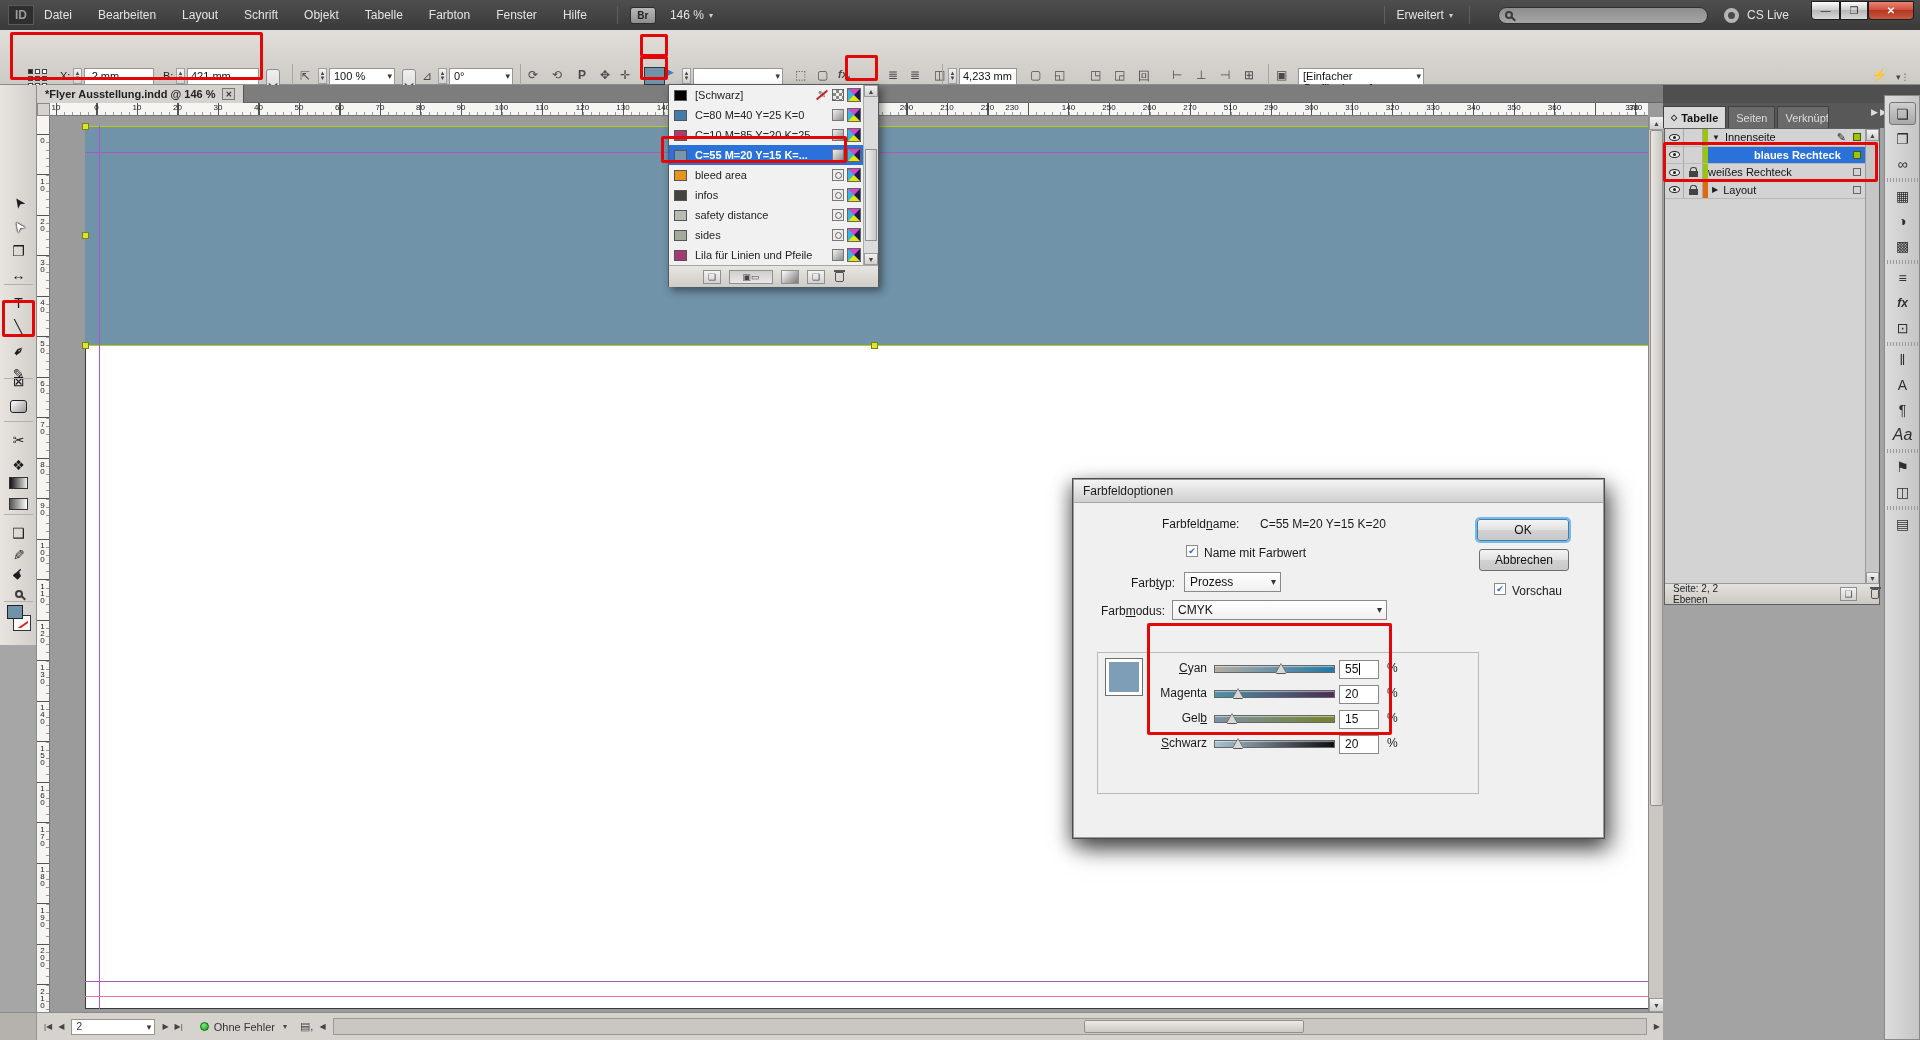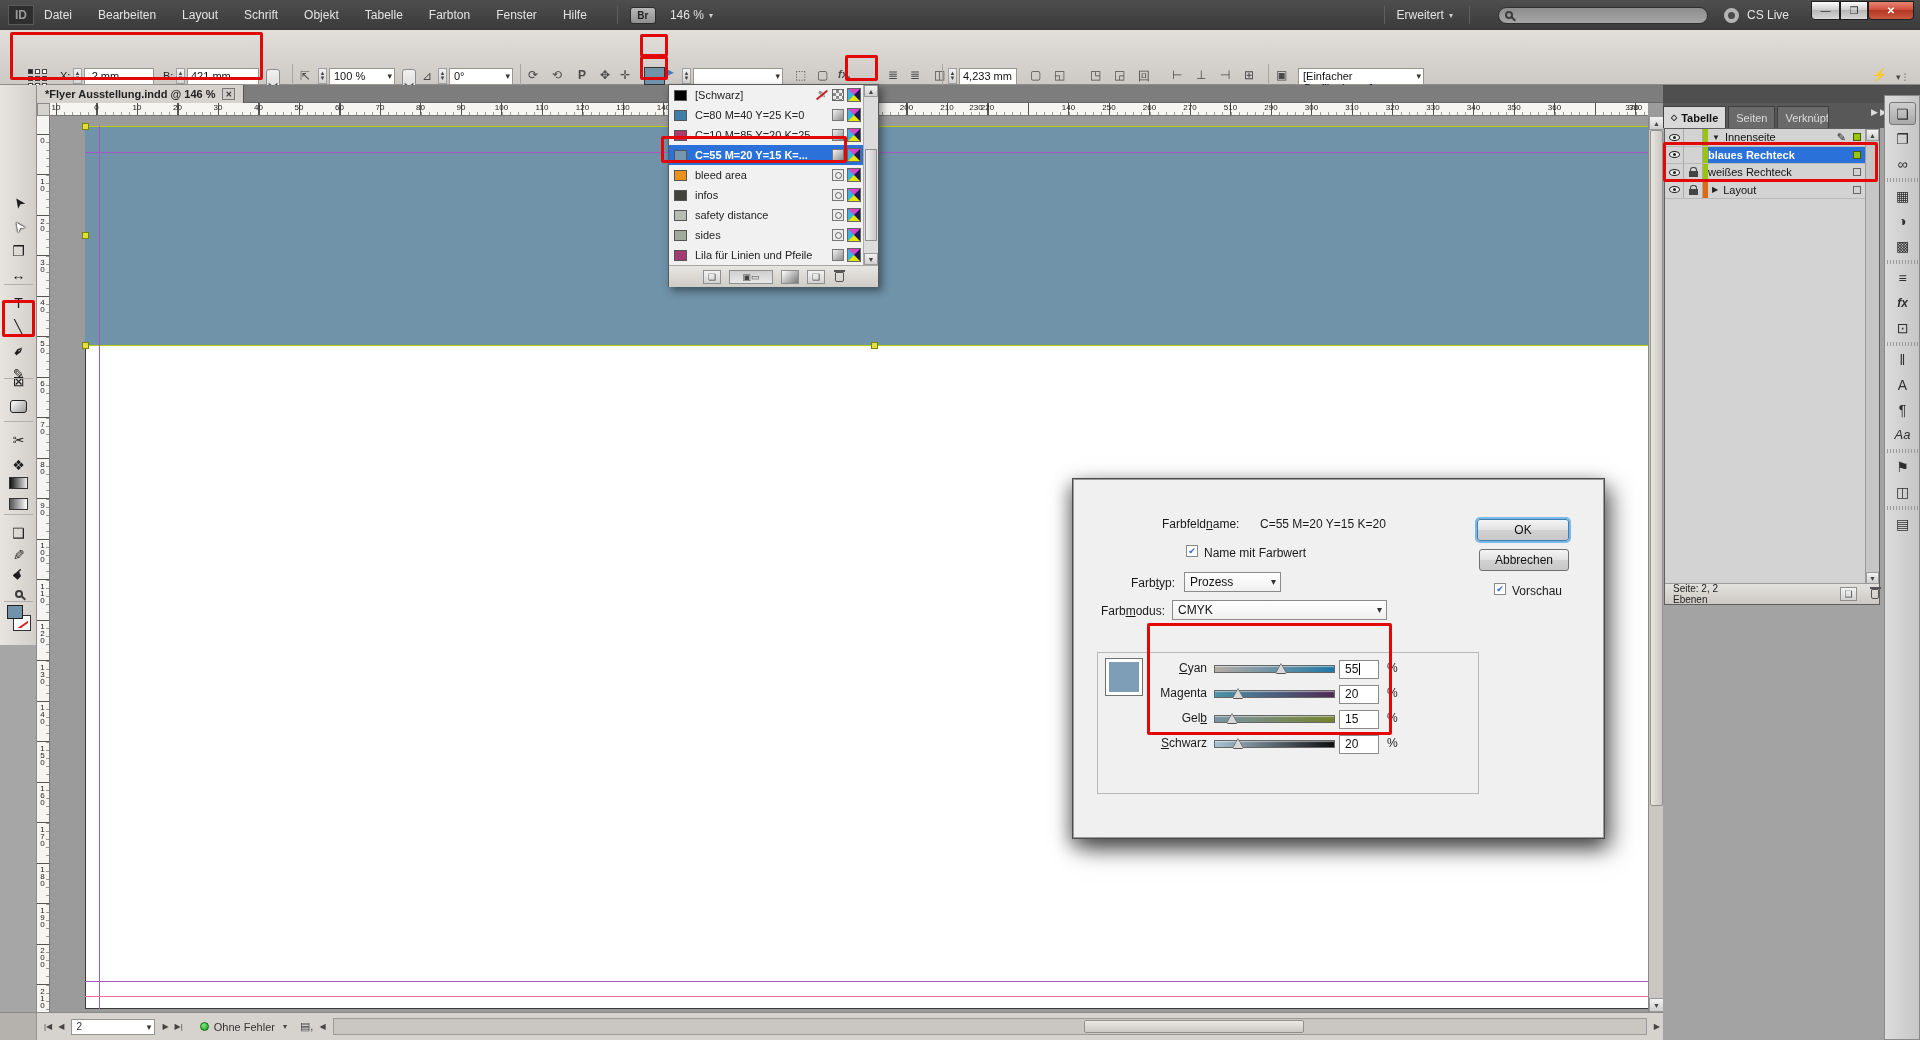--- a/index.html
+++ b/index.html
@@ -429,21 +429,21 @@
       <div class="rlh" style="left: 559px;">130</div>
       <div class="rlh" style="left: 599.5px;">140</div>
       <div class="rlh" style="left: 640px;">150</div>
       <div class="rlh" style="left: 680.5px;">160</div>
       <div class="rlh" style="left: 721px;">170</div>
       <div class="rlh" style="left: 761.5px;">180</div>
       <div class="rlh" style="left: 802px;">190</div>
       <div class="rlh" style="left: 842.5px;">200</div>
       <div class="rlh" style="left: 883px;">210</div>
       <div class="rlh" style="left: 923.5px;">220</div>
-      <div class="rlh" style="left: 912px;">230</div>
+      <div class="rlh" style="left: 948px;">230</div>
       <div class="rlh" style="left: 1004.5px;">140</div>
       <div class="rlh" style="left: 1045px;">250</div>
       <div class="rlh" style="left: 1085.5px;">260</div>
       <div class="rlh" style="left: 1126px;">270</div>
       <div class="rlh" style="left: 1166.5px;">510</div>
       <div class="rlh" style="left: 1207px;">290</div>
       <div class="rlh" style="left: 1247.5px;">300</div>
       <div class="rlh" style="left: 1288px;">310</div>
       <div class="rlh" style="left: 1328.5px;">320</div>
       <div class="rlh" style="left: 1369px;">330</div>
@@ -623,21 +623,21 @@
               <span class="lproxy filled"></span>
             </span>
           </div>
           <div class="lrow" style="top: 17.5px;">
             <span class="lcell">
               <span class="eye"></span>
             </span>
             <span class="lcell"></span>
             <span class="cbar" style="background: rgb(155, 196, 12);"></span>
             <span class="lmain sel">
-              <span style="">blaues Rechteck</span>
+              <span style="margin-left: 46px;">blaues Rechteck</span>
               <span class="lproxy filled"></span>
             </span>
           </div>
           <div class="lrow" style="top: 35px;">
             <span class="lcell">
               <span class="eye"></span>
             </span>
             <span class="lcell">
               <span class="lock"></span>
             </span>
@@ -681,21 +681,21 @@
         <div class="dock-i" style="top: 113px;">◑</div>
         <div class="dock-i" style="top: 138px;">▩</div>
         <div class="dock-sep" style="top: 164px;"></div>
         <div class="dock-i" style="top: 170px;">≡</div>
         <div class="dock-i" style="top: 195px; font-style: italic; font-weight: bold; font-size: 12px;">fx</div>
         <div class="dock-i" style="top: 220px;">⊡</div>
         <div class="dock-sep" style="top: 246px;"></div>
         <div class="dock-i" style="top: 252px;">‖</div>
         <div class="dock-i" style="top: 277px;">A</div>
         <div class="dock-i" style="top: 302px;">¶</div>
-        <div class="dock-i" style="top: 327px; font-style: italic; font-size: 13px;">Aa</div>
+        <div class="dock-i" style="top: 327px; font-style: italic; font-size: 16px;">Aa</div>
         <div class="dock-sep" style="top: 353px;"></div>
         <div class="dock-i" style="top: 359px;">⚑</div>
         <div class="dock-i" style="top: 384px;">◫</div>
         <div class="dock-sep" style="top: 410px;"></div>
         <div class="dock-i" style="top: 416px;">▤</div>
       </div>
   </div>
 
   <div id="statusbar">
     <div id="sb-corner"></div>
@@ -709,20 +709,23 @@
     <span class="sbtn" style="font-size:8px;margin-left:8px">▾</span>
     <span class="sbtn" style="font-size:11px;margin-left:10px">▤,</span>
     <span class="sbtn">◀</span>
     <div id="hscroll">
       <div id="hthumb"></div>
     </div>
     <span class="sbtn">▶</span>
   </div>
 
   <div id="dialog">
+    <div id="dlg-title">
+      <span>Farbfeldoptionen</span>
+    </div>
     <div id="dlg-body">
       <span class="dlbl" style="left:88px;top:14px">Farbfeld<u>n</u>ame:</span>
       <span class="dval" style="left:186px;top:14px">C=55 M=20 Y=15 K=20</span>
       <span class="ckbx" style="left:112px;top:42px">✔</span>
       <span class="dlbl" style="left:130px;top:43px">Name mit Farbwert</span>
       <span class="dlbl" style="left:20px;top:73px;width:81px;text-align:right">Farb<u>t</u>yp:</span>
       <span class="win-dd" style="left:110px;top:69px;width:97px">Prozess</span>
       <span class="dlbl" style="left:20px;top: 101px;width:71px;text-align:right">Farb<u>m</u>odus:</span>
       <span class="win-dd" style="left:98px;top:97px;width:215px">CMYK</span>
       <div id="groupbox"></div>

